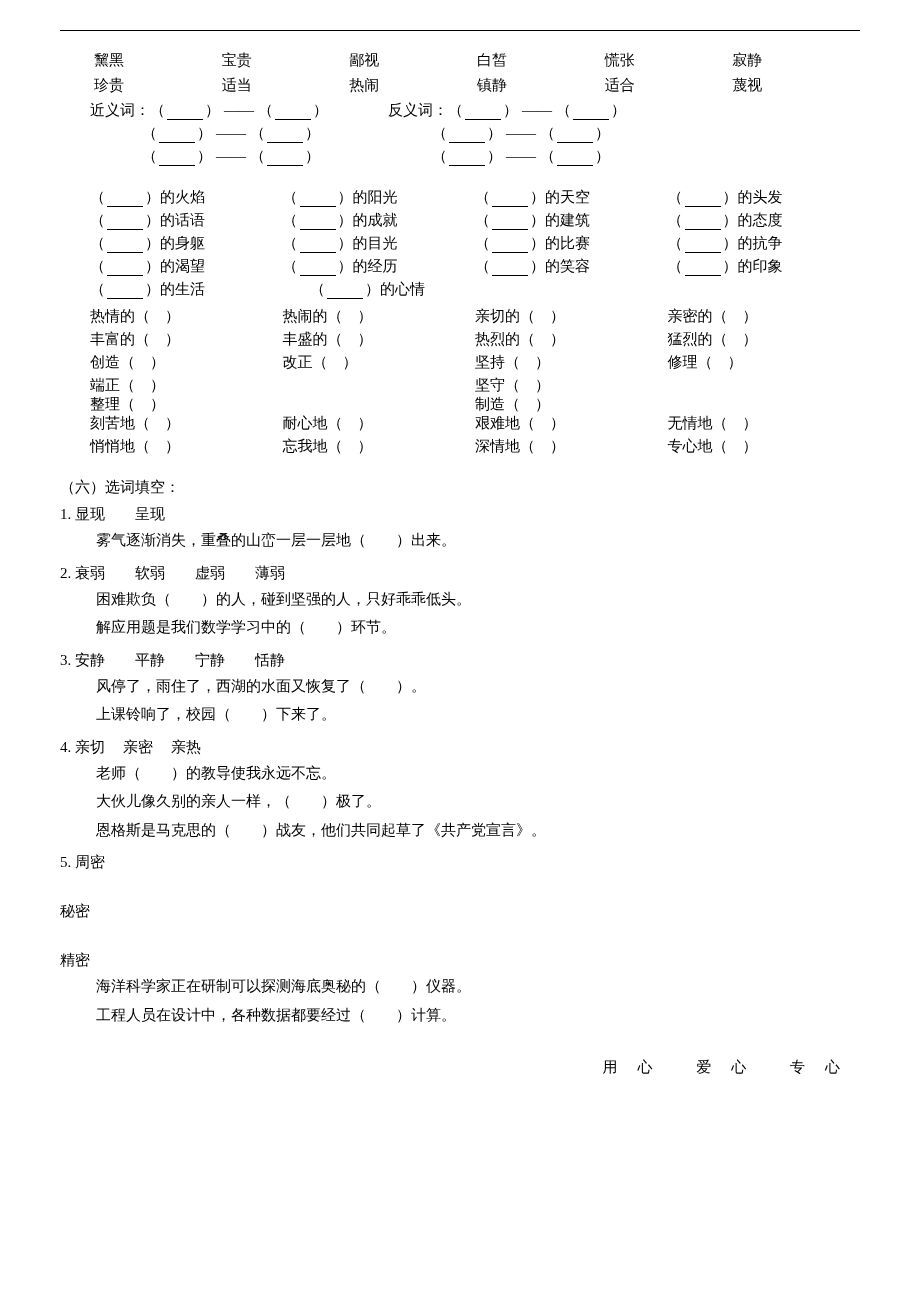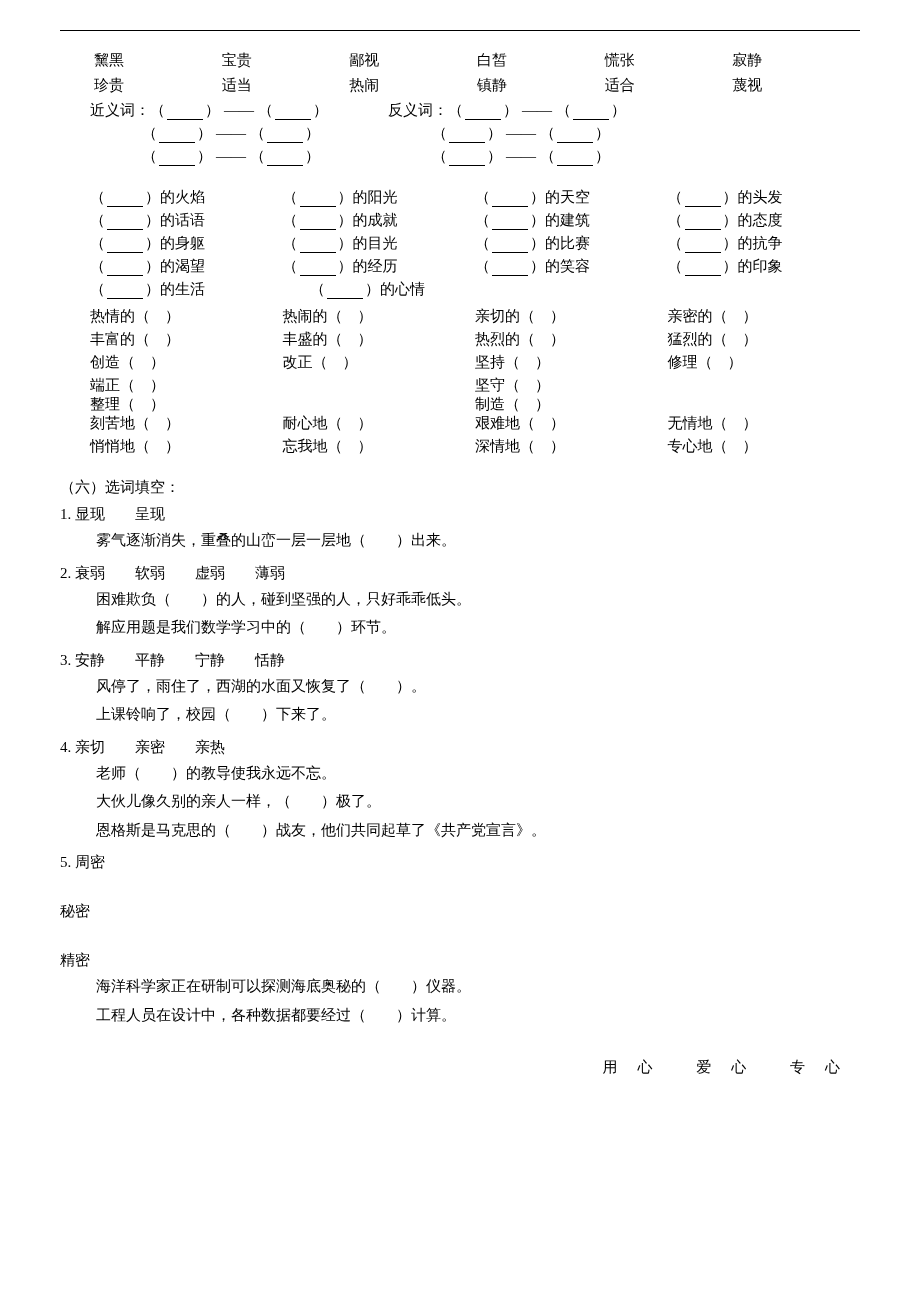--- a/index.html
+++ b/index.html
@@ -242,21 +242,21 @@
       <span>3. 安静</span>
       <span>平静</span>
       <span>宁静</span>
       <span>恬静</span>
     </div>
     <div class="choice-sentence">风停了，雨住了，西湖的水面又恢复了（　　）。</div>
     <div class="choice-sentence">上课铃响了，校园（　　）下来了。</div>
   </div>
 
   <div class="choice-item">
-    <div style="display:flex; align-items:flex-start; gap:30px; margin-bottom:4px;">
+    <div style="display:flex; align-items:flex-start; gap:18px; margin-bottom:4px;">
       <span>4. 亲切</span>
       <span>亲密</span>
       <span>亲热</span>
     </div>
     <div class="choice-sentence">老师（　　）的教导使我永远不忘。</div>
     <div class="choice-sentence">大伙儿像久别的亲人一样，（　　）极了。</div>
     <div class="choice-sentence">恩格斯是马克思的（　　）战友，他们共同起草了《共产党宣言》。</div>
   </div>
 
   <div class="choice-item">

